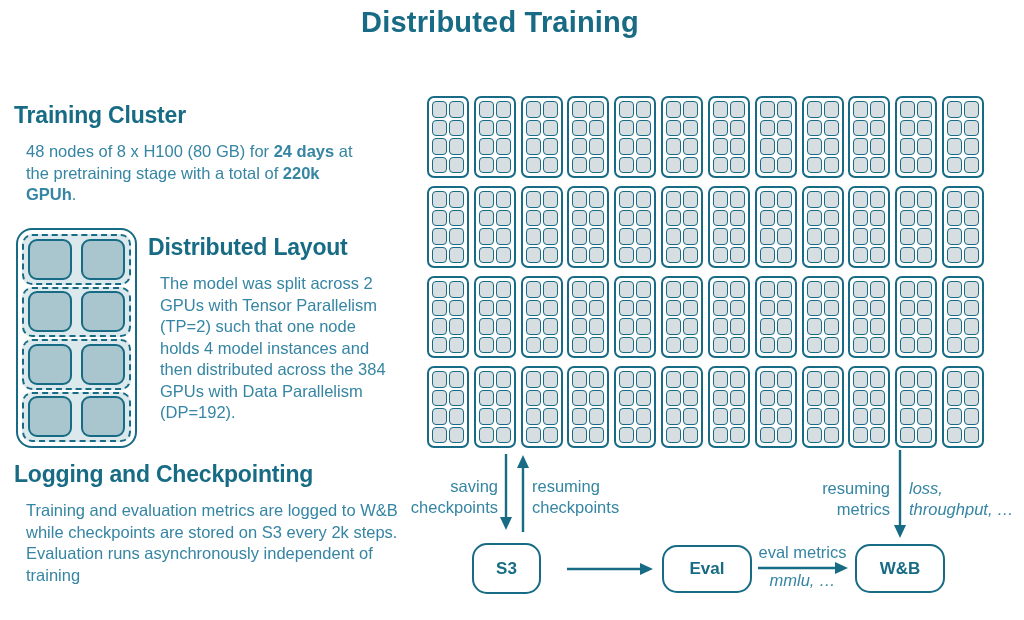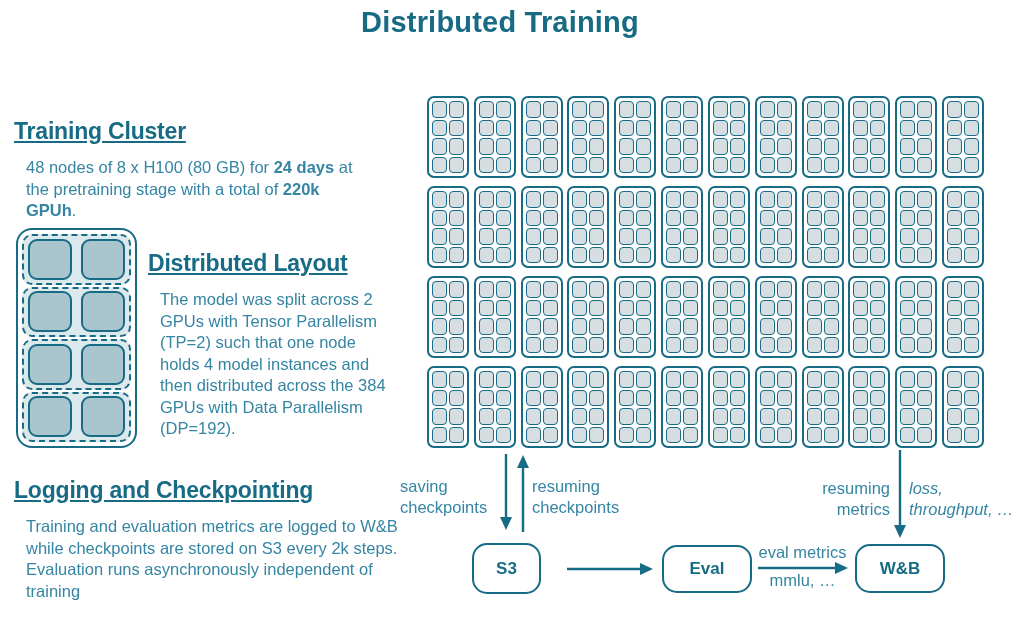--- a/index.html
+++ b/index.html
@@ -18,23 +18,22 @@
     font-family:"Liberation Sans",sans-serif;
     padding-left:12px;
   }
   .title{
     position:absolute;left:0;top:6px;width:1000px;margin:0;
     text-align:center;font-size:29px;font-weight:700;color:var(--accent);
     letter-spacing:.2px;
   }
   .section{position:absolute;}
   .section h2{
-    margin:16px 0 7px 0;font-size:23px;font-weight:700;color:var(--accent);
+    margin:0 0 7px 0;font-size:23px;font-weight:700;color:var(--accent);
     letter-spacing:-.2px;
-    text-decoration:underline;
   }
   .section p{
     margin:12px;font-size:16.5px;line-height:21.5px;color:var(--body-text);
   }
   .section p strong{font-weight:700;}
   #sec-training-cluster{left:14px;top:102px;width:372px;}
   #sec-distributed-layout{left:148px;top:234px;width:256px;}
   #sec-logging{left:14px;top:461px;width:400px;}
 
   
@@ -82,26 +81,26 @@
     font-size:17px;font-weight:700;color:var(--accent);
   }
   #box-s3{left:472px;top:543px;width:69px;height:51px;}
   #box-eval{left:662px;top:545px;width:90px;height:48px;}
   #box-wandb{left:855px;top:544px;width:90px;height:49px;}
 
   .flow-label{
     position:absolute;font-size:16.5px;line-height:21px;color:var(--body-text);
   }
   .flow-label span{display:block;}
-  #lbl-saving{left:400px;top:476px;width:98px;text-align:left;}
+  #lbl-saving{left:400px;top:476px;width:98px;text-align:right;}
   #lbl-resuming{left:532px;top:476px;text-align:left;}
   #lbl-training-metrics{left:812px;top:478px;width:78px;text-align:right;}
   #lbl-training-detail{left:909px;top:478px;font-style:italic;}
   #lbl-eval-metrics{left:755px;top:542px;width:95px;text-align:center;}
-  #lbl-eval-detail{left:755px;top:570px;width:95px;text-align:center;}
+  #lbl-eval-detail{left:755px;top:570px;width:95px;text-align:center;font-style:italic;}
 </style>
 </head>
 <body>
 
 <div class="canvas">
 
   <h1 class="title">Distributed Training</h1>
 
   <section class="section" id="sec-training-cluster">
     <h2>Training Cluster</h2>

